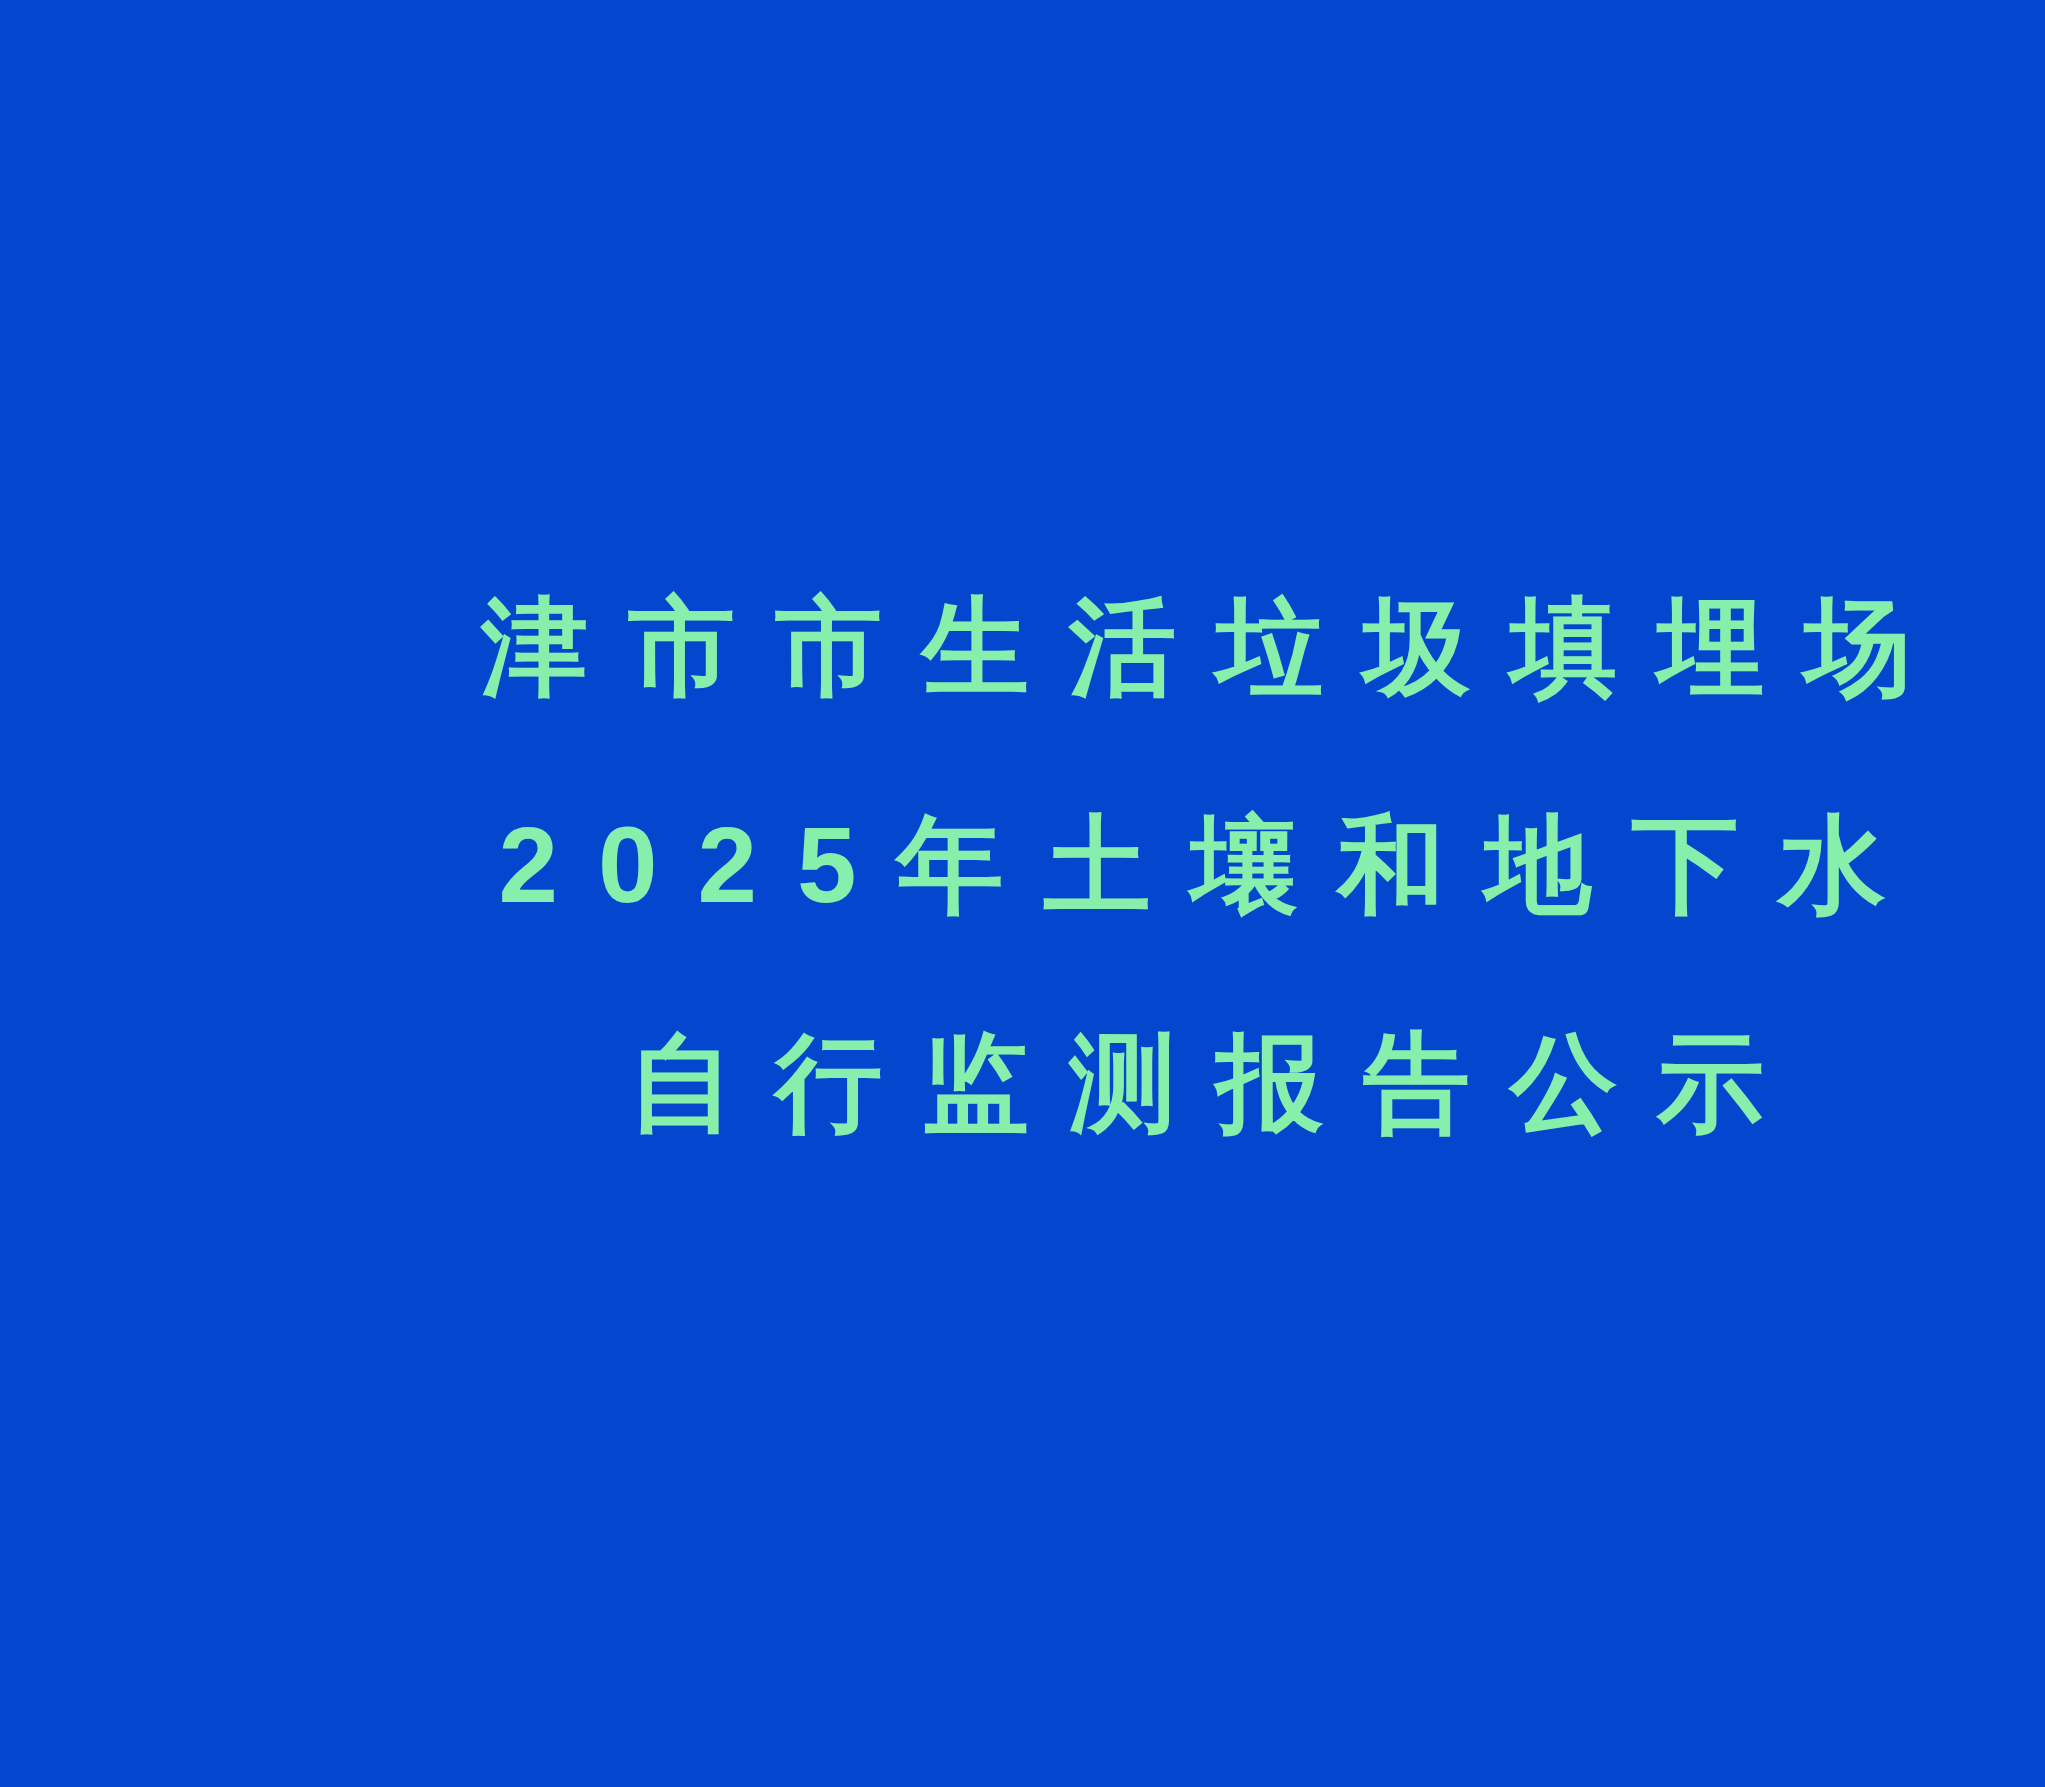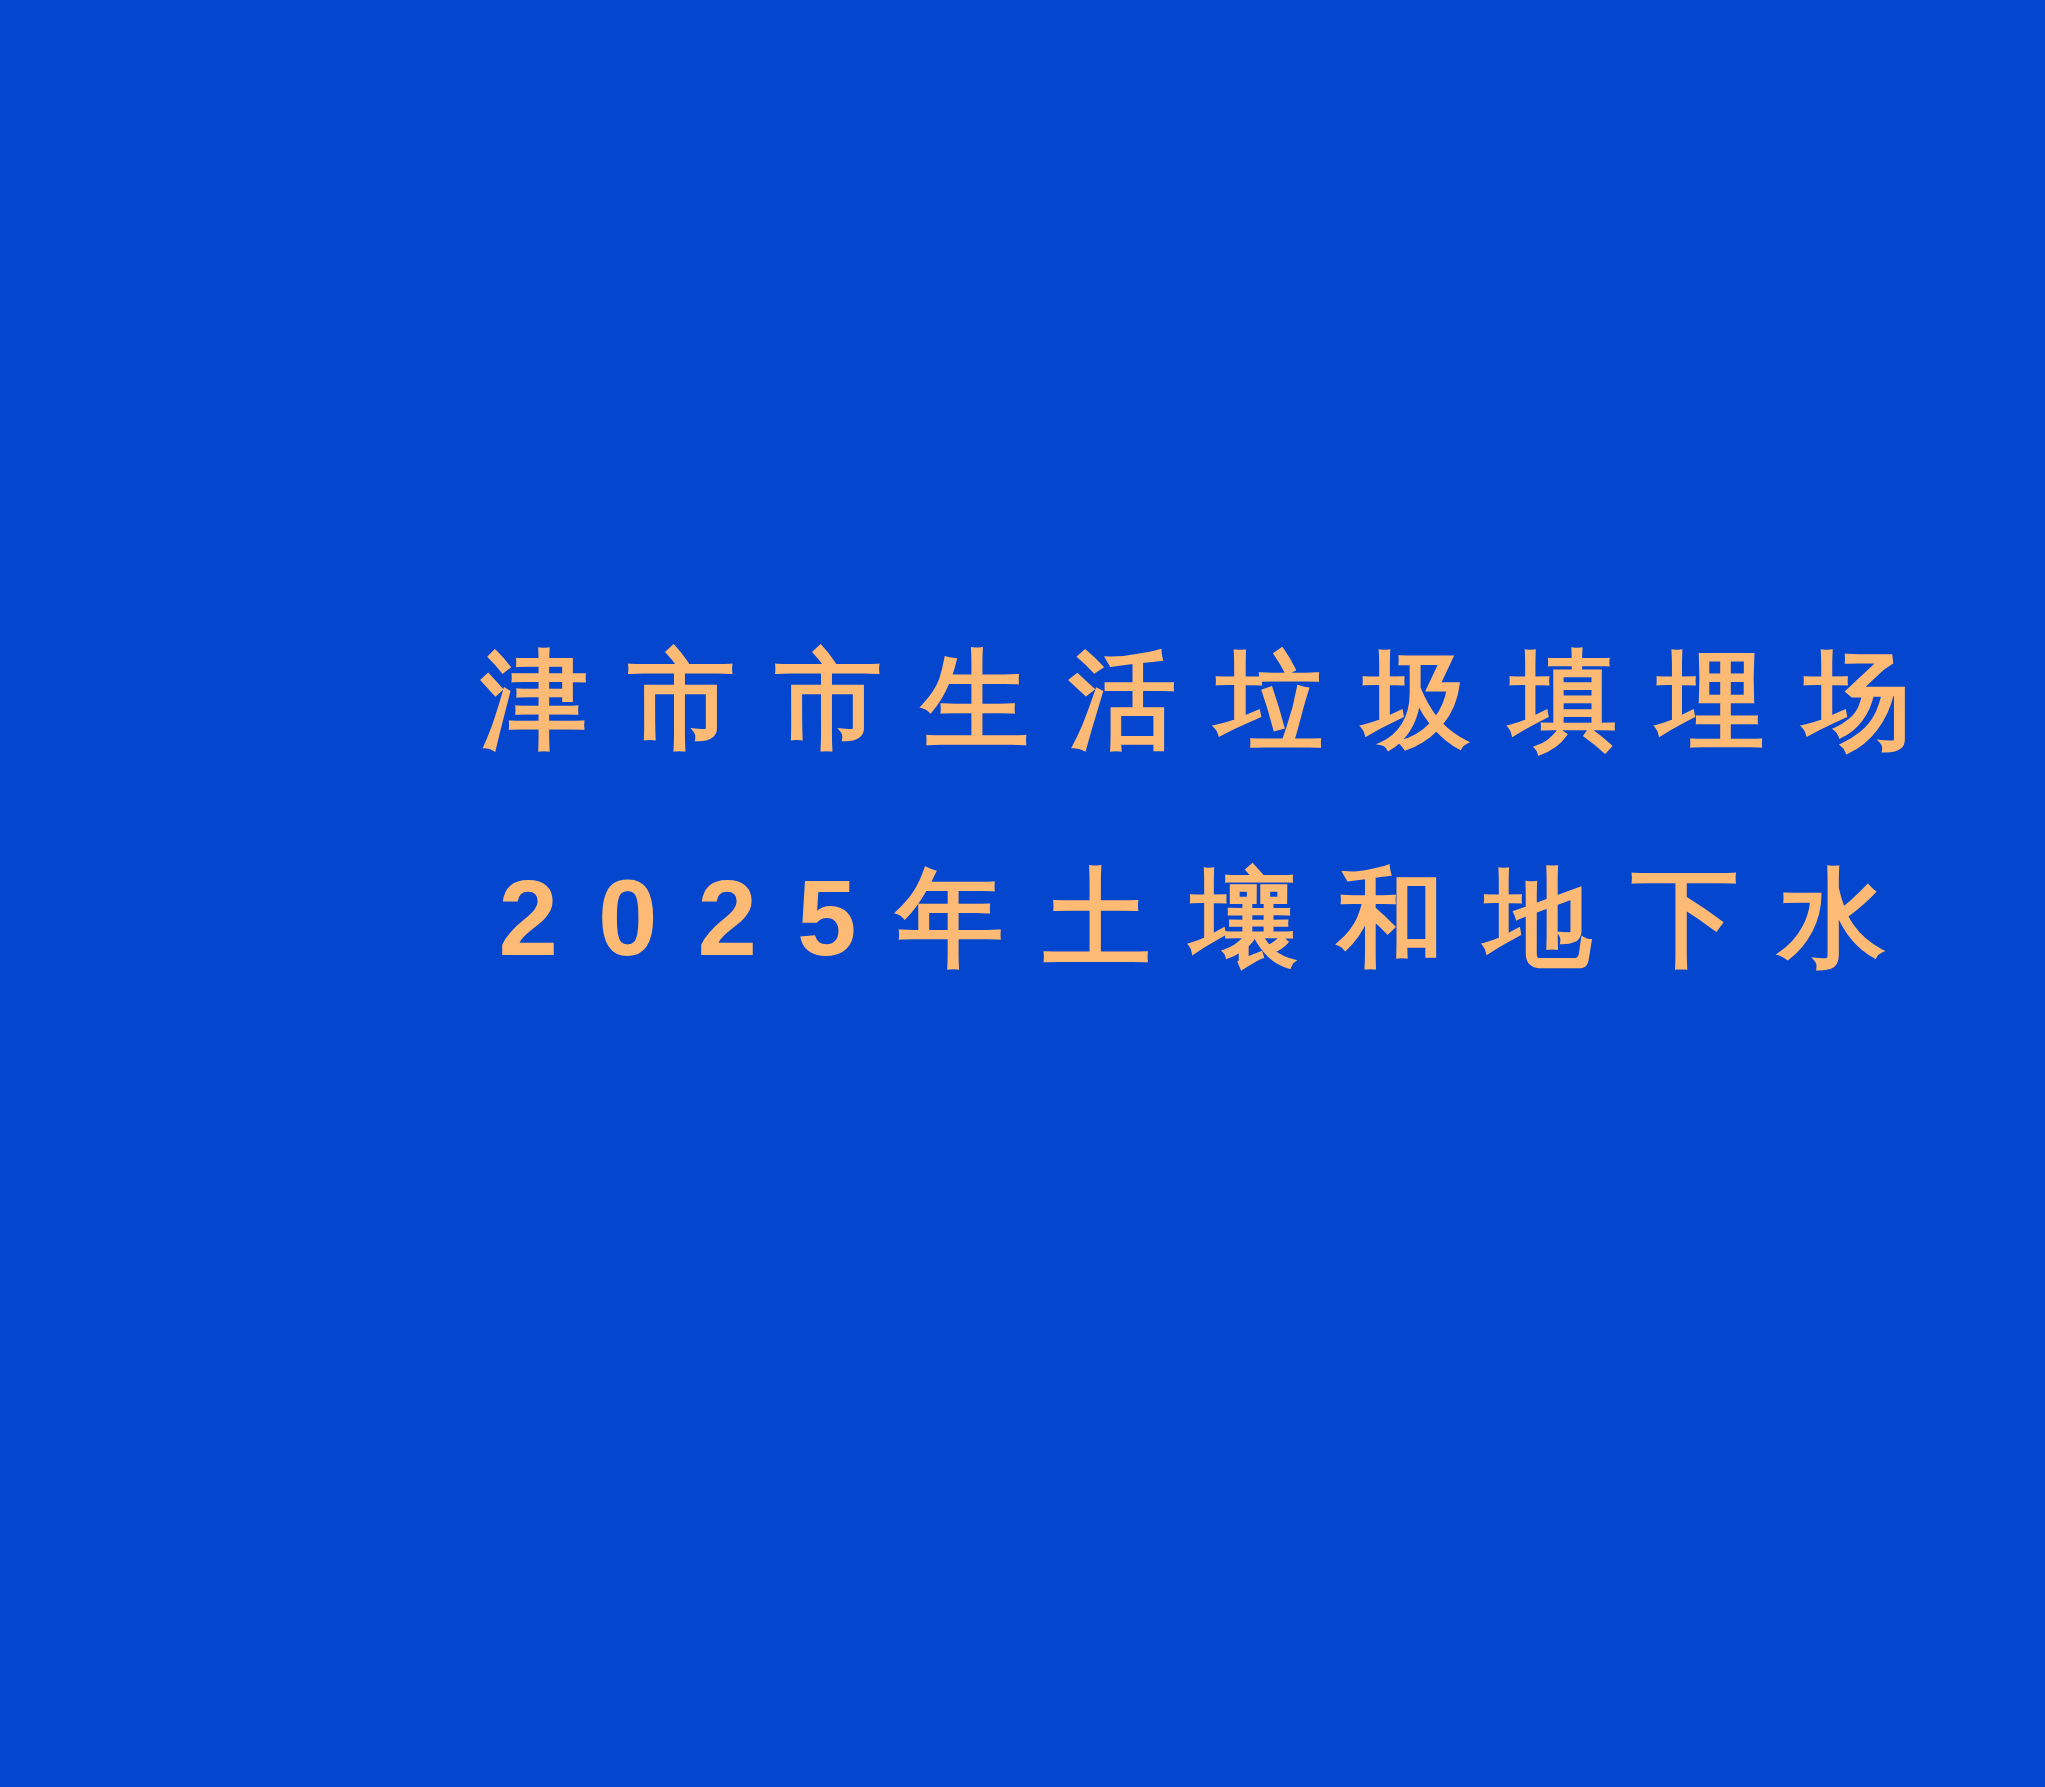--- a/index.html
+++ b/index.html
@@ -32,21 +32,21 @@
     display: flex;
     flex-direction: column;
     align-items: center;
     justify-content: center;
     width: 100%;
     
     transform: translateY(-29px);
   }
 
   .title-line {
-    color: #fdba74;
+    color: #86efac;
     font-weight: 700;
     white-space: nowrap;
     text-align: center;
     line-height: 1.0;
     font-family: "Liberation Sans", "DejaVu Sans", sans-serif;
   }
 
   
   .line-1 {
     font-size: 107px;
@@ -75,17 +75,18 @@
 <body>
 
 <div class="banner">
 
   <div class="title-block">
 
     <div class="title-line line-1">津市市生活垃圾填埋场</div>
 
     <div class="title-line line-2">2025年土壤和地下水</div>
 
+    <div class="title-line line-3">自行监测报告公示</div>
 
   </div>
 
 </div>
 
 
 </body></html>

